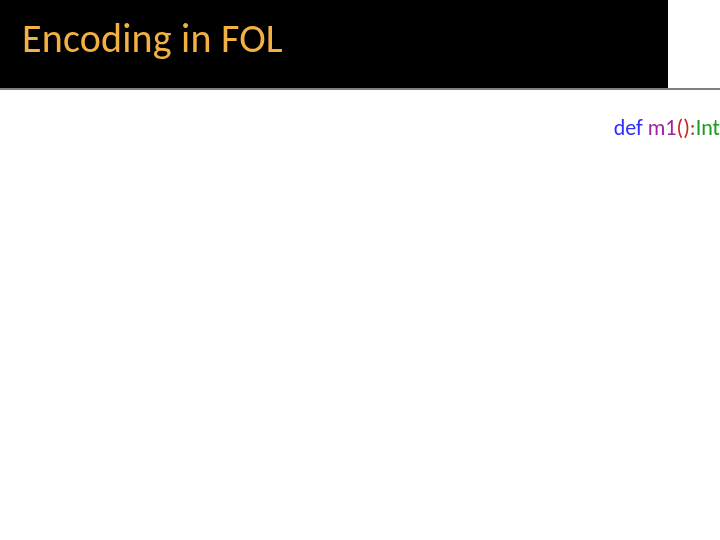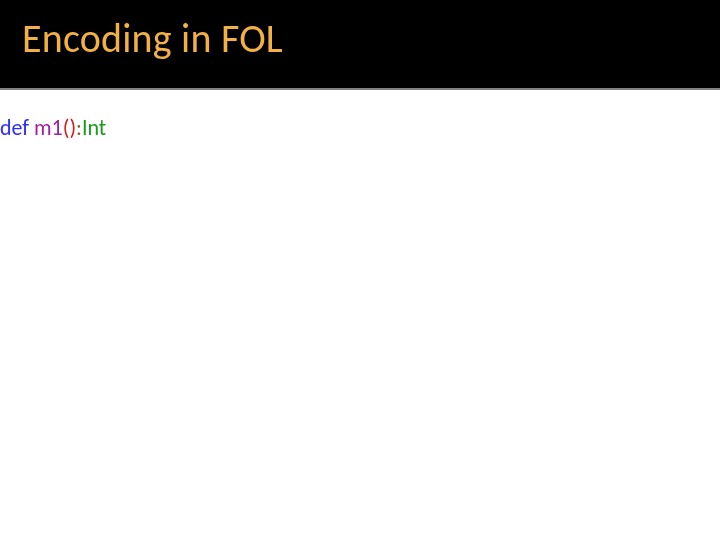--- a/index.html
+++ b/index.html
@@ -14,21 +14,21 @@
   .slide {
     width: 720px;
     height: 540px;
     position: relative;
     background: #ffffff;
   }
   .title-bar {
     position: absolute;
     top: 0;
     left: 0;
-    width: 720px;
+    width: 668px;
     height: 88px;
     background: #000000;
   }
   .title-text {
     position: absolute;
     left: 22px;
     top: 14px;
     font-size: 40px;
     font-weight: 400;
     color: #f4b143;
@@ -40,21 +40,21 @@
     left: 0;
     width: 720px;
     height: 2px;
     background: #808080;
   }
   .code-line {
     position: absolute;
     left: 0;
     width: 720px;
     top: 114px;
-    text-align: left;
+    text-align: right;
     font-family: "Calibri", "Segoe UI", Arial, sans-serif;
     font-size: 22px;
     font-weight: 400;
   }
   .tok-def   { color: #2e2eff; }
   .tok-name  { color: #a020a0; }
   .tok-paren { color: #d02020; }
   .tok-colon { color: #8a5a2a; }
   .tok-type  { color: #1a9a1a; }
 </style>

